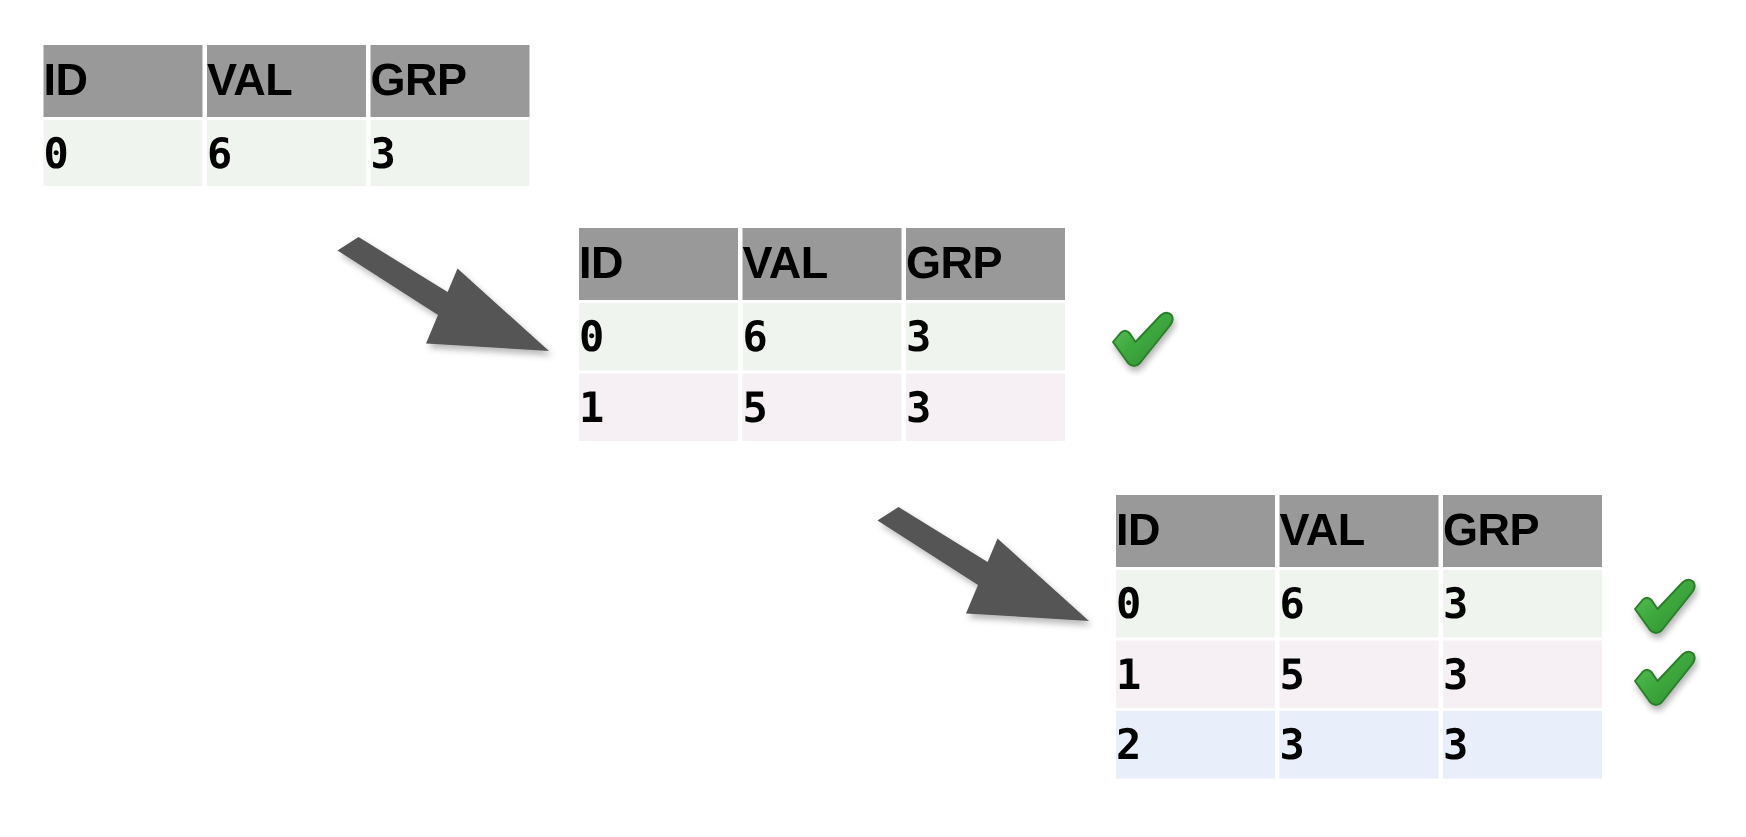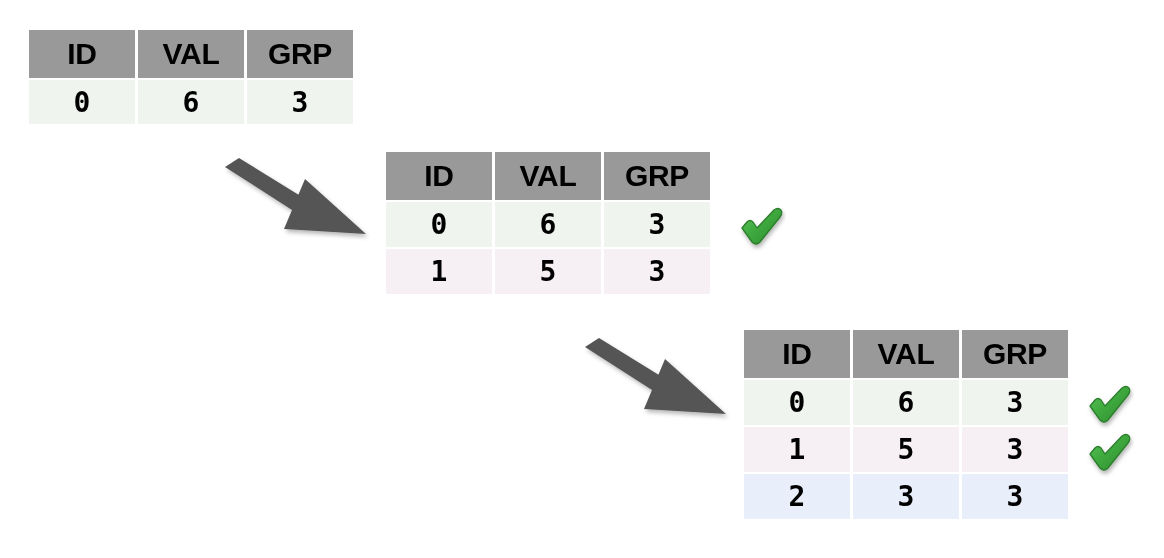--- a/index.html
+++ b/index.html
@@ -24,21 +24,21 @@
   
   .tbl {
     position: absolute;
     border-collapse: separate;
     border-spacing: 3px 2px;
     table-layout: fixed;
   }
   .tbl th, .tbl td {
     padding: 0;
     margin: 0;
-    text-align: center;
+    text-align: left;
     vertical-align: middle;
     font-weight: bold;
     color: #000000;
     white-space: nowrap;
   }
   .tbl th {
     background: #999999;
     font-family: "Liberation Sans", sans-serif;
     letter-spacing: -0.3px;
   }

